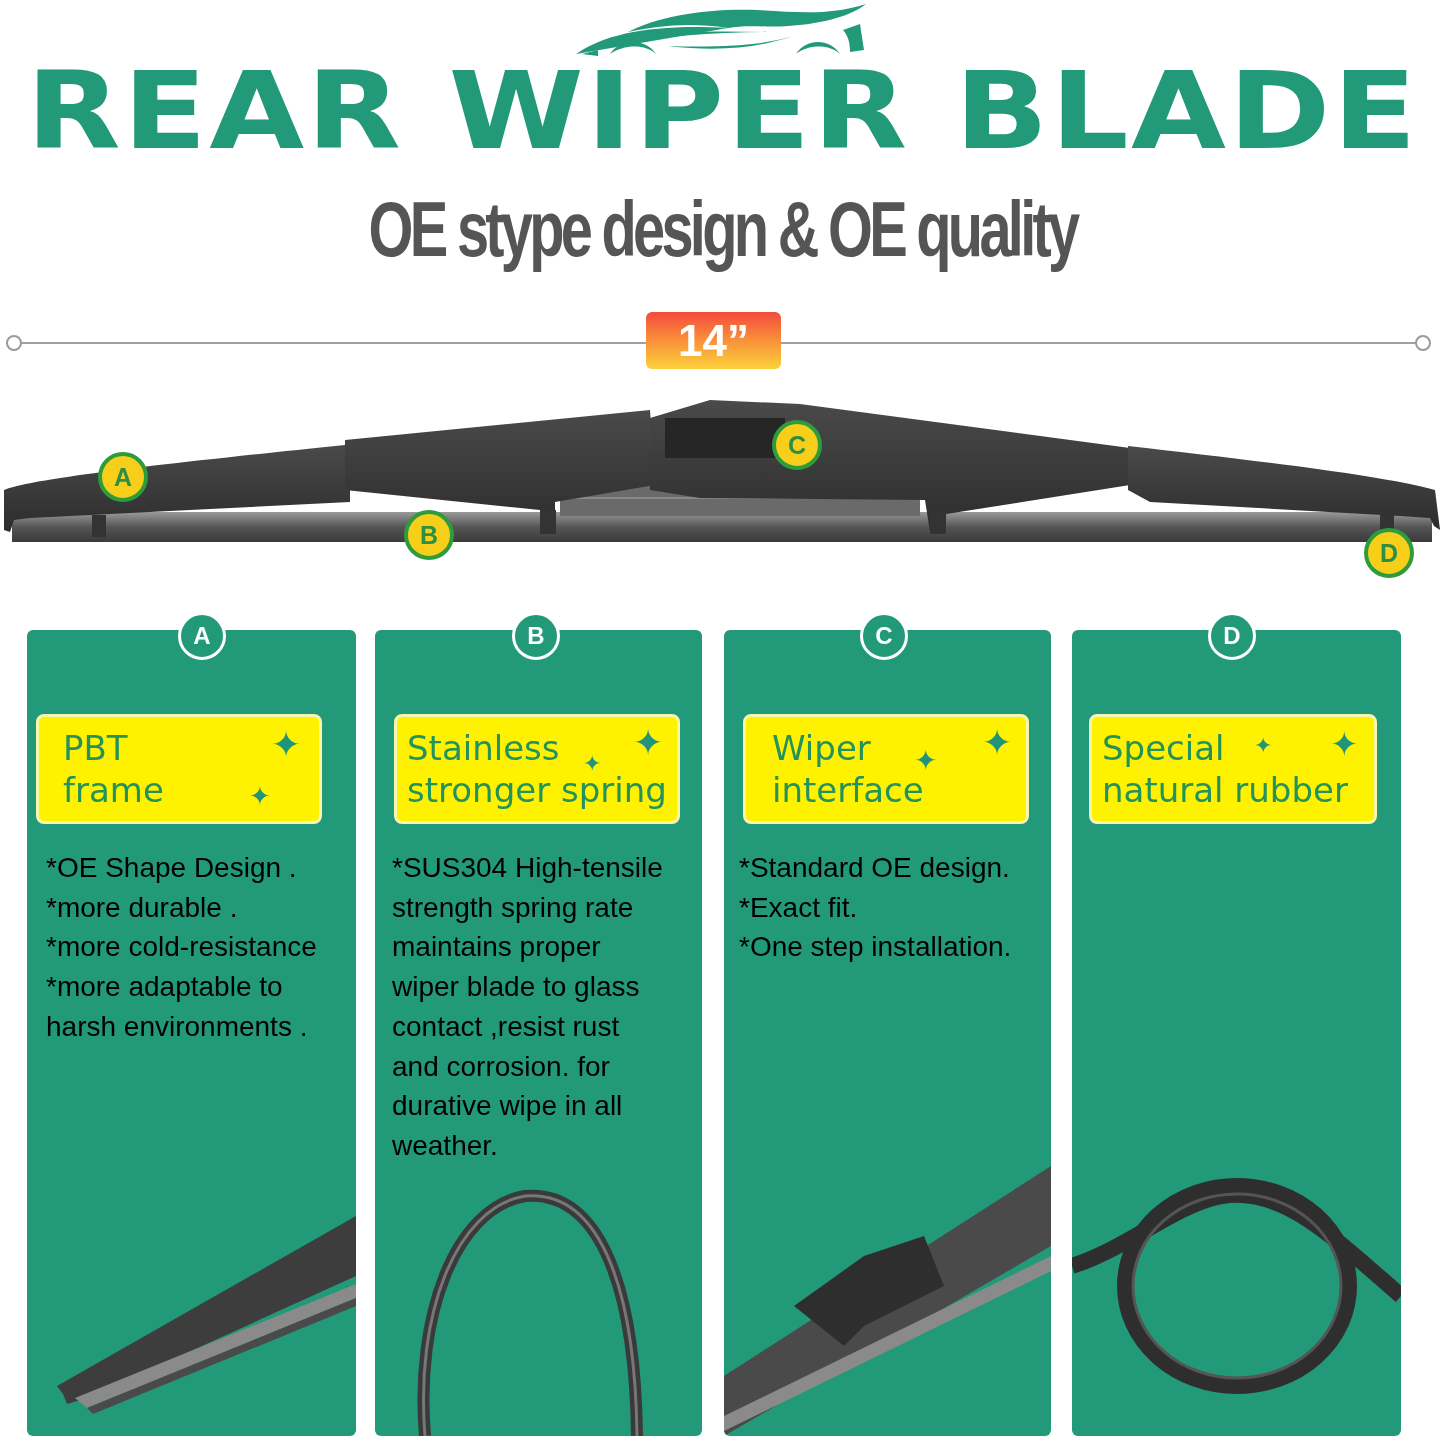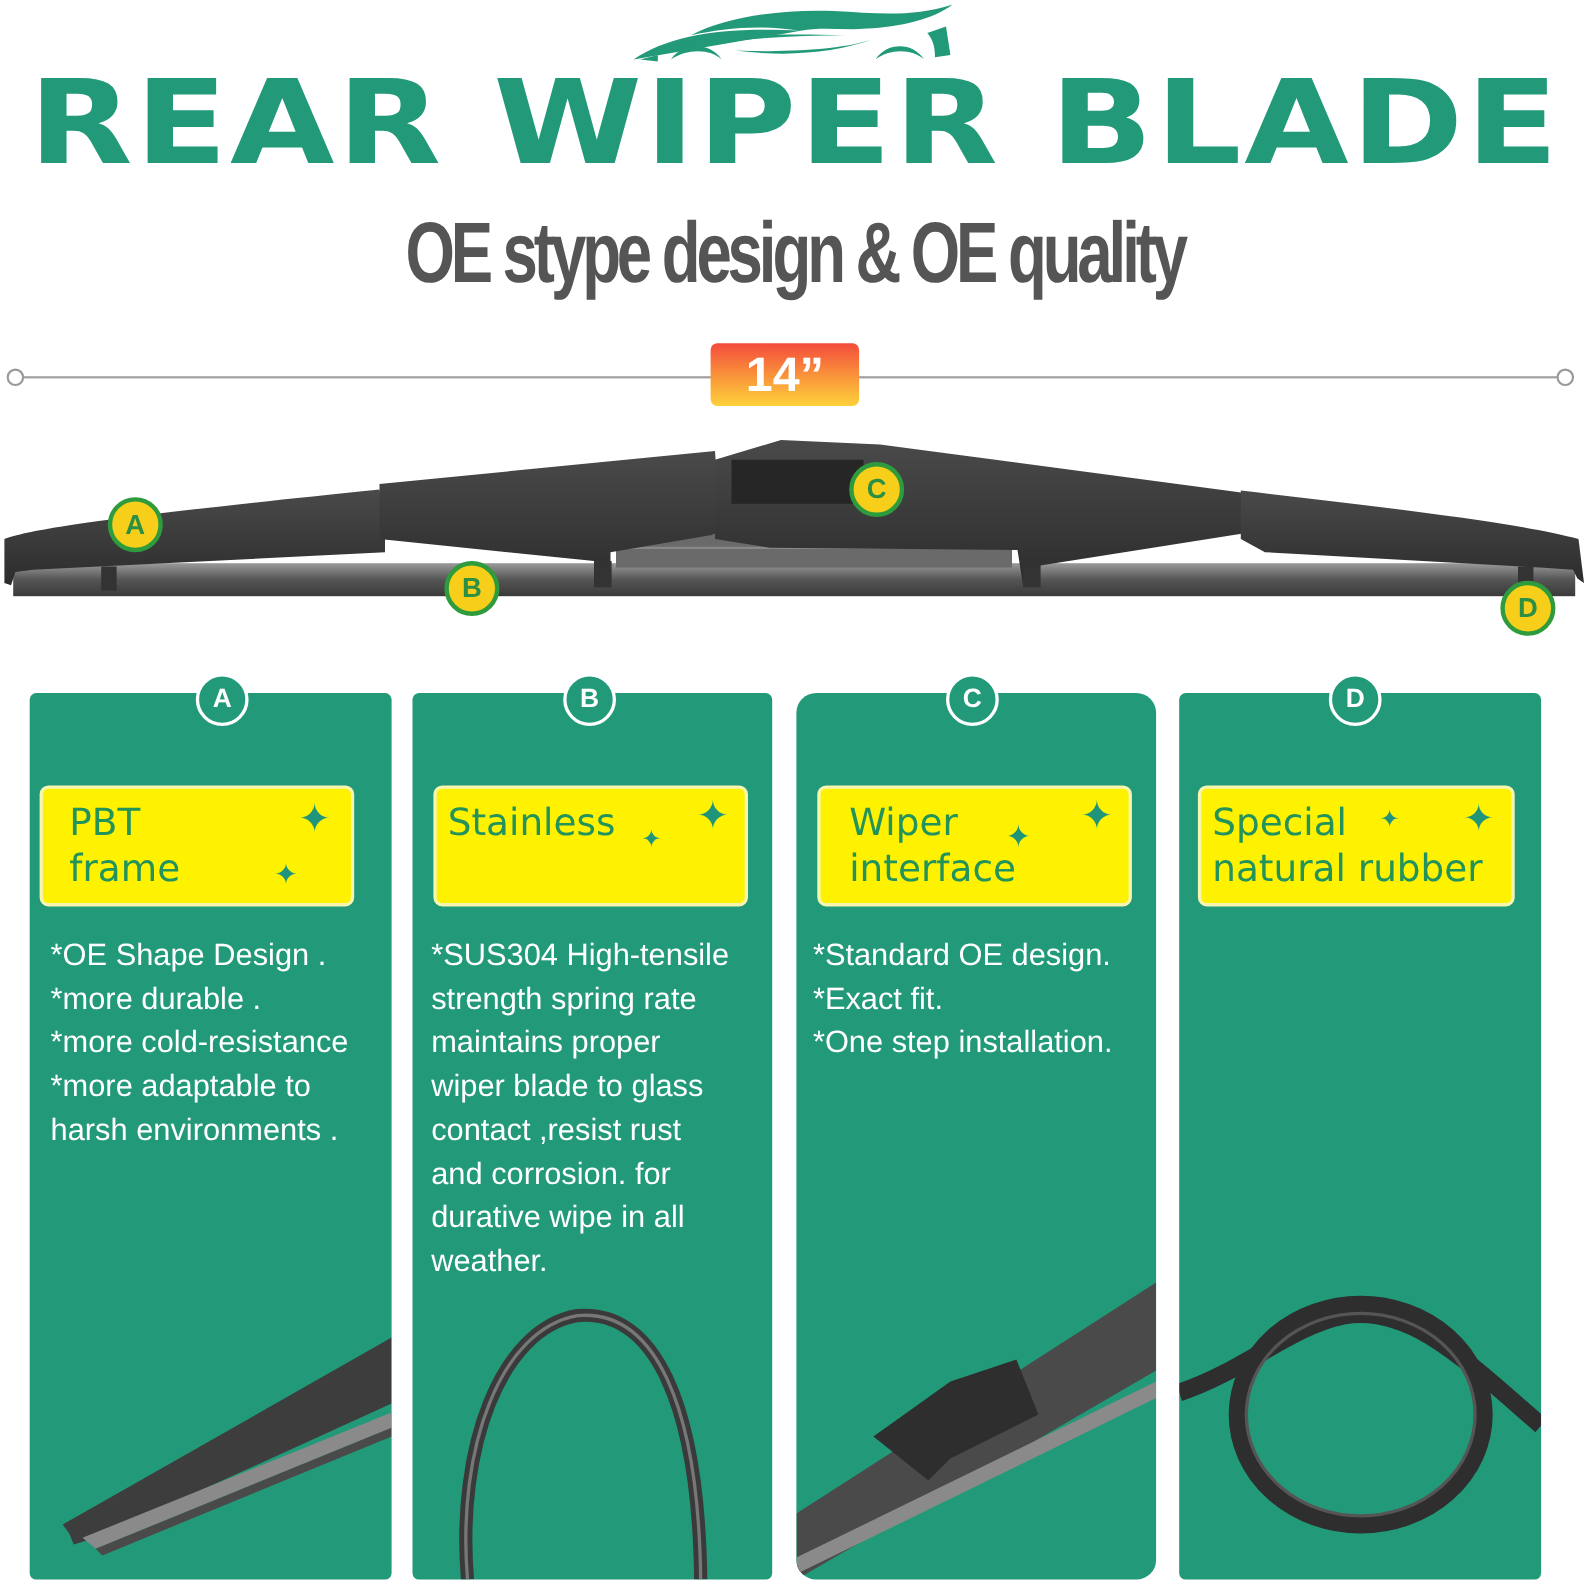--- a/index.html
+++ b/index.html
@@ -51,21 +51,21 @@
     font-weight: 700; font-size: 24px; text-align: center; line-height: 41px; z-index: 3;
   }
   .feature-box {
     position: absolute; top: 84px; height: 110px; background: #fff200; border: 3px solid #f6f6b0;
     border-radius: 8px; color: #22935a; font-family: "DejaVu Sans", sans-serif; font-size: 34px; line-height: 42px;
     padding-top: 10px;
   }
   .feature-box .line { display: block; white-space: nowrap; }
   .sparkle { position: absolute; color: #21957a; line-height: 1; }
   .desc {
-    position: absolute; top: 218px; color: #ffffff; font-family: "Liberation Sans", sans-serif;
+    position: absolute; top: 218px; color: #000000; font-family: "Liberation Sans", sans-serif;
     font-size: 28px; line-height: 39.7px; white-space: nowrap;
   }
   .desc .line { display: block; }
   .card-img { position: absolute; left: 0; bottom: 0; width: 100%; height: 300px; }
 </style>
 </head>
 <body>
 
 <svg class="logo" viewBox="0 0 300 56">
   <path d="M8 52 C40 30 90 22 160 26 C120 20 90 24 60 30 C90 14 140 6 190 8 C230 10 260 14 298 2 C280 16 250 22 220 24 C200 26 180 22 160 26 Z" fill="#229a79"></path>
@@ -143,41 +143,42 @@
     <path d="M30 250 L329 80 L329 140 L120 235 L110 248 L60 262 L40 268 L36 258 Z" fill="#3d3d3d"></path>
     <path d="M48 262 L329 148 L329 162 L60 272 Z" fill="#8a8a8a"></path>
     <path d="M60 272 L329 162 L329 170 L66 278 Z" fill="#4a4a4a"></path>
   </svg>
 </div>
 
 <div class="card-letter" style="left:512px;">B</div>
 <div class="card" style="left:375px; width:327px;">
   <div class="feature-box" style="left:19px; width:286px; padding-left:10px;">
     <span class="line">Stainless</span>
+    <span class="line">stronger spring</span>
     <span class="sparkle" style="left:236px; top:8px; font-size:36px;">✦</span>
     <span class="sparkle" style="left:186px; top:36px; font-size:22px;">✦</span>
   </div>
   <div class="desc" style="left:17px;">
     <span class="line">*SUS304 High-tensile</span>
     <span class="line">strength spring rate</span>
     <span class="line">maintains proper</span>
     <span class="line">wiper blade to glass</span>
     <span class="line">contact ,resist rust</span>
     <span class="line">and corrosion. for</span>
     <span class="line">durative wipe in all</span>
     <span class="line">weather.</span>
   </div>
   <svg class="card-img" viewBox="0 0 327 300">
     <path d="M50 300 C40 180 80 72 150 60 C220 54 260 140 262 300" fill="none" stroke="#3a3a3a" stroke-width="12"></path>
     <path d="M50 300 C40 180 80 72 150 60 C220 54 260 140 262 300" fill="none" stroke="#777" stroke-width="3"></path>
   </svg>
 </div>
 
 <div class="card-letter" style="left:860px;">C</div>
-<div class="card" style="left:724px; width:327px;border-radius:18px;">
+<div class="card" style="left:724px; width:327px;">
   <div class="feature-box" style="left:19px; width:286px; padding-left:26px;">
     <span class="line">Wiper</span>
     <span class="line">interface</span>
     <span class="sparkle" style="left:236px; top:8px; font-size:36px;">✦</span>
     <span class="sparkle" style="left:168px; top:30px; font-size:28px;">✦</span>
   </div>
   <div class="desc" style="left:15px;">
     <span class="line">*Standard OE design.</span>
     <span class="line">*Exact fit.</span>
     <span class="line">*One step installation.</span>

